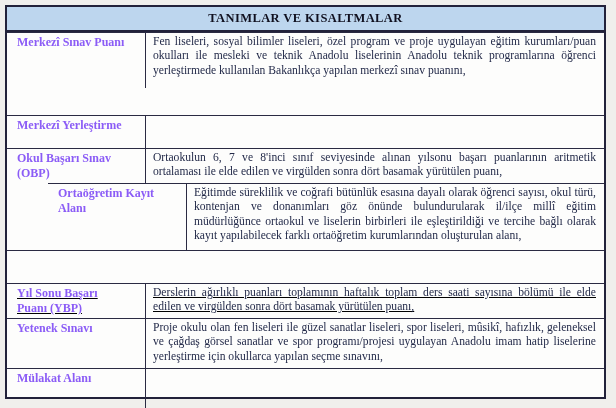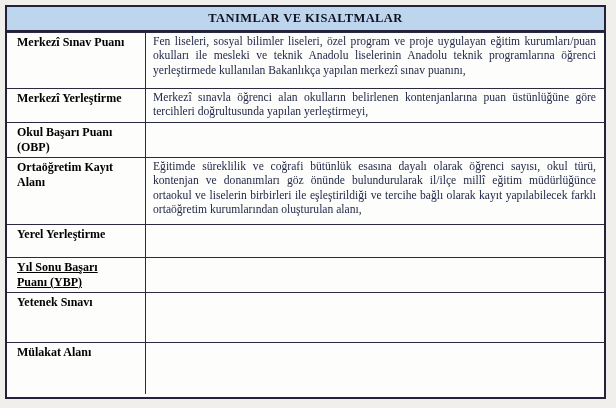--- a/index.html
+++ b/index.html
@@ -41,76 +41,77 @@
     grid-template-columns: 139px 1fr;
     border-top: 1.5px solid #2a2a42;
   }
   .trow:first-of-type { border-top: none; }
   .term-cell {
     border-right: 1.5px solid #2a2a42;
     padding: 2px 16px 2px 10px;
     font-weight: bold;
     font-size: 12px;
     line-height: 15px;
-    color: #000000;
+    color: #8b5cf6;
     box-sizing: border-box;
   }
   .def-cell {
     padding: 2px 8px 2px 7px;
     font-size: 11.6px;
     line-height: 14.4px;
     text-align: justify;
     color: #232a49;
     box-sizing: border-box;
   }
   
   .r0 { min-height: 55px; }
-  .r1 { min-height: 32px; }
+  .r1 { min-height: 32px; margin-top: 27px; }
   .r2 { min-height: 34px; }
-  .r3 { min-height: 66px; }
+  .r3 { min-height: 66px; margin-left: 41px; }
   .r4 { min-height: 32px; }
   .r5 { min-height: 34px; text-decoration: underline; }
   .r6 { min-height: 49px; }
   .r7 { min-height: 51px; }
 </style>
 </head>
 <body>
 
 <div class="doc-table">
   <div class="table-header">
     <span class="table-title">TANIMLAR VE KISALTMALAR</span>
   </div>
 
   <div class="trow r0">
     <div class="term-cell">Merkezî Sınav Puanı</div>
     <div class="def-cell">Fen liseleri, sosyal bilimler liseleri, özel program ve proje uygulayan eğitim kurumları/puan okulları ile mesleki ve teknik Anadolu liselerinin Anadolu teknik programlarına öğrenci yerleştirmede kullanılan Bakanlıkça yapılan merkezî sınav puanını,</div>
   </div>
 
   <div class="trow r1">
     <div class="term-cell">Merkezî Yerleştirme</div>
-    <div class="def-cell">Merkezî sınavla öğrenci alan okulların belirlenen kontenjanlarına puan üstünlüğüne göre tercihleri doğrultusunda yapılan yerleştirmeyi,</div>
   </div>
 
   <div class="trow r2">
-    <div class="term-cell">Okul Başarı Puanı (OBP)</div>
+    <div class="term-cell">Okul Başarı Sınav (OBP)</div>
+    <div class="def-cell">Ortaokulun 6, 7 ve 8'inci sınıf seviyesinde alınan yılsonu başarı puanlarının aritmetik ortalaması ile elde edilen ve virgülden sonra dört basamak yürütülen puanı,</div>
   </div>
 
   <div class="trow r3">
     <div class="term-cell">Ortaöğretim Kayıt Alanı</div>
     <div class="def-cell">Eğitimde süreklilik ve coğrafi bütünlük esasına dayalı olarak öğrenci sayısı, okul türü, kontenjan ve donanımları göz önünde bulundurularak il/ilçe millî eğitim müdürlüğünce ortaokul ve liselerin birbirleri ile eşleştirildiği ve tercihe bağlı olarak kayıt yapılabilecek farklı ortaöğretim kurumlarından oluşturulan alanı,</div>
   </div>
 
   <div class="trow r4">
-    <div class="term-cell">Yerel Yerleştirme</div>
   </div>
 
   <div class="trow r5">
     <div class="term-cell">Yıl Sonu Başarı Puanı (YBP)</div>
+    <div class="def-cell">Derslerin ağırlıklı puanları toplamının haftalık toplam ders saati sayısına bölümü ile elde edilen ve virgülden sonra dört basamak yürütülen puanı,</div>
   </div>
 
   <div class="trow r6">
     <div class="term-cell">Yetenek Sınavı</div>
+    <div class="def-cell">Proje okulu olan fen liseleri ile güzel sanatlar liseleri, spor liseleri, mûsikî, hafızlık, geleneksel ve çağdaş görsel sanatlar ve spor programı/projesi uygulayan Anadolu imam hatip liselerine yerleştirme için okullarca yapılan seçme sınavını,</div>
   </div>
 
   <div class="trow r7">
     <div class="term-cell">Mülakat Alanı</div>
   </div>
 </div>
 
 </body></html>

